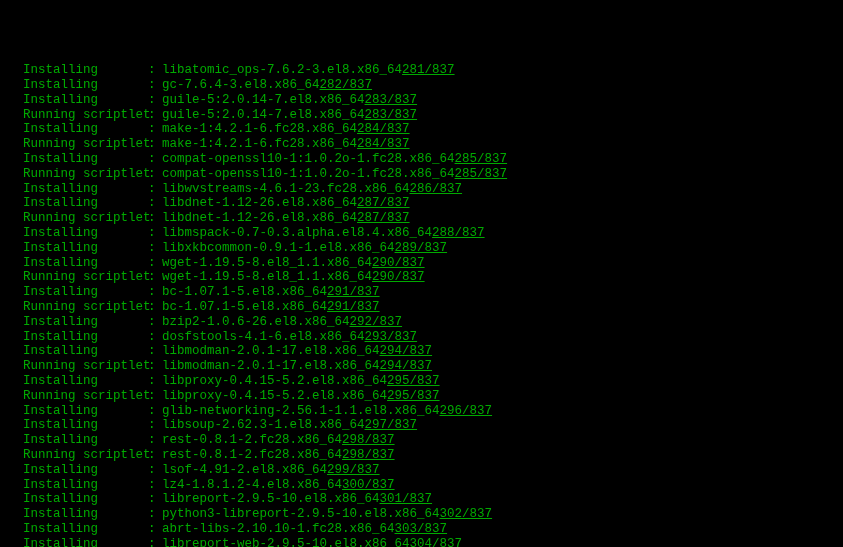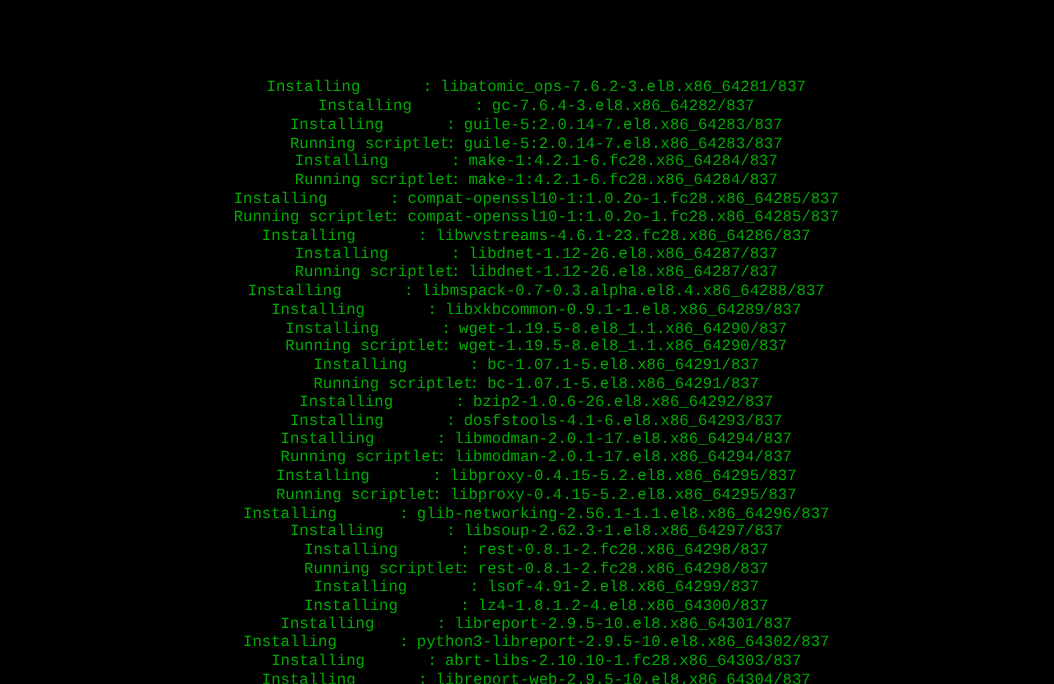--- a/index.html
+++ b/index.html
@@ -17,39 +17,40 @@
       width: 843px;
       height: 547px;
       overflow: hidden;
       white-space: pre;
     }
     .terminal {
       width: 100%;
     }
     .line {
       display: flex;
-      justify-content: center;
+      justify-content: flex-start;
       width: 100%;
     }
     .left {
       display: flex;
     }
     .action {
       display: inline-block;
       width: 140px;
     }
     .sep {
       display: inline-block;
       width: 14px;
     }
     .pkg {
       display: inline-block;
     }
     .right {
       text-align: right;
+      text-decoration: underline;
     }
   </style>
 </head>
 <body>
 
 
 
 <div class="terminal" id="terminal"><div class="line"><span class="left"><span class="action">  Installing</span><span class="sep">: </span><span class="pkg">libatomic_ops-7.6.2-3.el8.x86_64</span></span><span class="right">281/837</span></div><div class="line"><span class="left"><span class="action">  Installing</span><span class="sep">: </span><span class="pkg">gc-7.6.4-3.el8.x86_64</span></span><span class="right">282/837</span></div><div class="line"><span class="left"><span class="action">  Installing</span><span class="sep">: </span><span class="pkg">guile-5:2.0.14-7.el8.x86_64</span></span><span class="right">283/837</span></div><div class="line"><span class="left"><span class="action">  Running scriptlet</span><span class="sep">: </span><span class="pkg">guile-5:2.0.14-7.el8.x86_64</span></span><span class="right">283/837</span></div><div class="line"><span class="left"><span class="action">  Installing</span><span class="sep">: </span><span class="pkg">make-1:4.2.1-6.fc28.x86_64</span></span><span class="right">284/837</span></div><div class="line"><span class="left"><span class="action">  Running scriptlet</span><span class="sep">: </span><span class="pkg">make-1:4.2.1-6.fc28.x86_64</span></span><span class="right">284/837</span></div><div class="line"><span class="left"><span class="action">  Installing</span><span class="sep">: </span><span class="pkg">compat-openssl10-1:1.0.2o-1.fc28.x86_64</span></span><span class="right">285/837</span></div><div class="line"><span class="left"><span class="action">  Running scriptlet</span><span class="sep">: </span><span class="pkg">compat-openssl10-1:1.0.2o-1.fc28.x86_64</span></span><span class="right">285/837</span></div><div class="line"><span class="left"><span class="action">  Installing</span><span class="sep">: </span><span class="pkg">libwvstreams-4.6.1-23.fc28.x86_64</span></span><span class="right">286/837</span></div><div class="line"><span class="left"><span class="action">  Installing</span><span class="sep">: </span><span class="pkg">libdnet-1.12-26.el8.x86_64</span></span><span class="right">287/837</span></div><div class="line"><span class="left"><span class="action">  Running scriptlet</span><span class="sep">: </span><span class="pkg">libdnet-1.12-26.el8.x86_64</span></span><span class="right">287/837</span></div><div class="line"><span class="left"><span class="action">  Installing</span><span class="sep">: </span><span class="pkg">libmspack-0.7-0.3.alpha.el8.4.x86_64</span></span><span class="right">288/837</span></div><div class="line"><span class="left"><span class="action">  Installing</span><span class="sep">: </span><span class="pkg">libxkbcommon-0.9.1-1.el8.x86_64</span></span><span class="right">289/837</span></div><div class="line"><span class="left"><span class="action">  Installing</span><span class="sep">: </span><span class="pkg">wget-1.19.5-8.el8_1.1.x86_64</span></span><span class="right">290/837</span></div><div class="line"><span class="left"><span class="action">  Running scriptlet</span><span class="sep">: </span><span class="pkg">wget-1.19.5-8.el8_1.1.x86_64</span></span><span class="right">290/837</span></div><div class="line"><span class="left"><span class="action">  Installing</span><span class="sep">: </span><span class="pkg">bc-1.07.1-5.el8.x86_64</span></span><span class="right">291/837</span></div><div class="line"><span class="left"><span class="action">  Running scriptlet</span><span class="sep">: </span><span class="pkg">bc-1.07.1-5.el8.x86_64</span></span><span class="right">291/837</span></div><div class="line"><span class="left"><span class="action">  Installing</span><span class="sep">: </span><span class="pkg">bzip2-1.0.6-26.el8.x86_64</span></span><span class="right">292/837</span></div><div class="line"><span class="left"><span class="action">  Installing</span><span class="sep">: </span><span class="pkg">dosfstools-4.1-6.el8.x86_64</span></span><span class="right">293/837</span></div><div class="line"><span class="left"><span class="action">  Installing</span><span class="sep">: </span><span class="pkg">libmodman-2.0.1-17.el8.x86_64</span></span><span class="right">294/837</span></div><div class="line"><span class="left"><span class="action">  Running scriptlet</span><span class="sep">: </span><span class="pkg">libmodman-2.0.1-17.el8.x86_64</span></span><span class="right">294/837</span></div><div class="line"><span class="left"><span class="action">  Installing</span><span class="sep">: </span><span class="pkg">libproxy-0.4.15-5.2.el8.x86_64</span></span><span class="right">295/837</span></div><div class="line"><span class="left"><span class="action">  Running scriptlet</span><span class="sep">: </span><span class="pkg">libproxy-0.4.15-5.2.el8.x86_64</span></span><span class="right">295/837</span></div><div class="line"><span class="left"><span class="action">  Installing</span><span class="sep">: </span><span class="pkg">glib-networking-2.56.1-1.1.el8.x86_64</span></span><span class="right">296/837</span></div><div class="line"><span class="left"><span class="action">  Installing</span><span class="sep">: </span><span class="pkg">libsoup-2.62.3-1.el8.x86_64</span></span><span class="right">297/837</span></div><div class="line"><span class="left"><span class="action">  Installing</span><span class="sep">: </span><span class="pkg">rest-0.8.1-2.fc28.x86_64</span></span><span class="right">298/837</span></div><div class="line"><span class="left"><span class="action">  Running scriptlet</span><span class="sep">: </span><span class="pkg">rest-0.8.1-2.fc28.x86_64</span></span><span class="right">298/837</span></div><div class="line"><span class="left"><span class="action">  Installing</span><span class="sep">: </span><span class="pkg">lsof-4.91-2.el8.x86_64</span></span><span class="right">299/837</span></div><div class="line"><span class="left"><span class="action">  Installing</span><span class="sep">: </span><span class="pkg">lz4-1.8.1.2-4.el8.x86_64</span></span><span class="right">300/837</span></div><div class="line"><span class="left"><span class="action">  Installing</span><span class="sep">: </span><span class="pkg">libreport-2.9.5-10.el8.x86_64</span></span><span class="right">301/837</span></div><div class="line"><span class="left"><span class="action">  Installing</span><span class="sep">: </span><span class="pkg">python3-libreport-2.9.5-10.el8.x86_64</span></span><span class="right">302/837</span></div><div class="line"><span class="left"><span class="action">  Installing</span><span class="sep">: </span><span class="pkg">abrt-libs-2.10.10-1.fc28.x86_64</span></span><span class="right">303/837</span></div><div class="line"><span class="left"><span class="action">  Installing</span><span class="sep">: </span><span class="pkg">libreport-web-2.9.5-10.el8.x86_64</span></span><span class="right">304/837</span></div></div>
 
 

